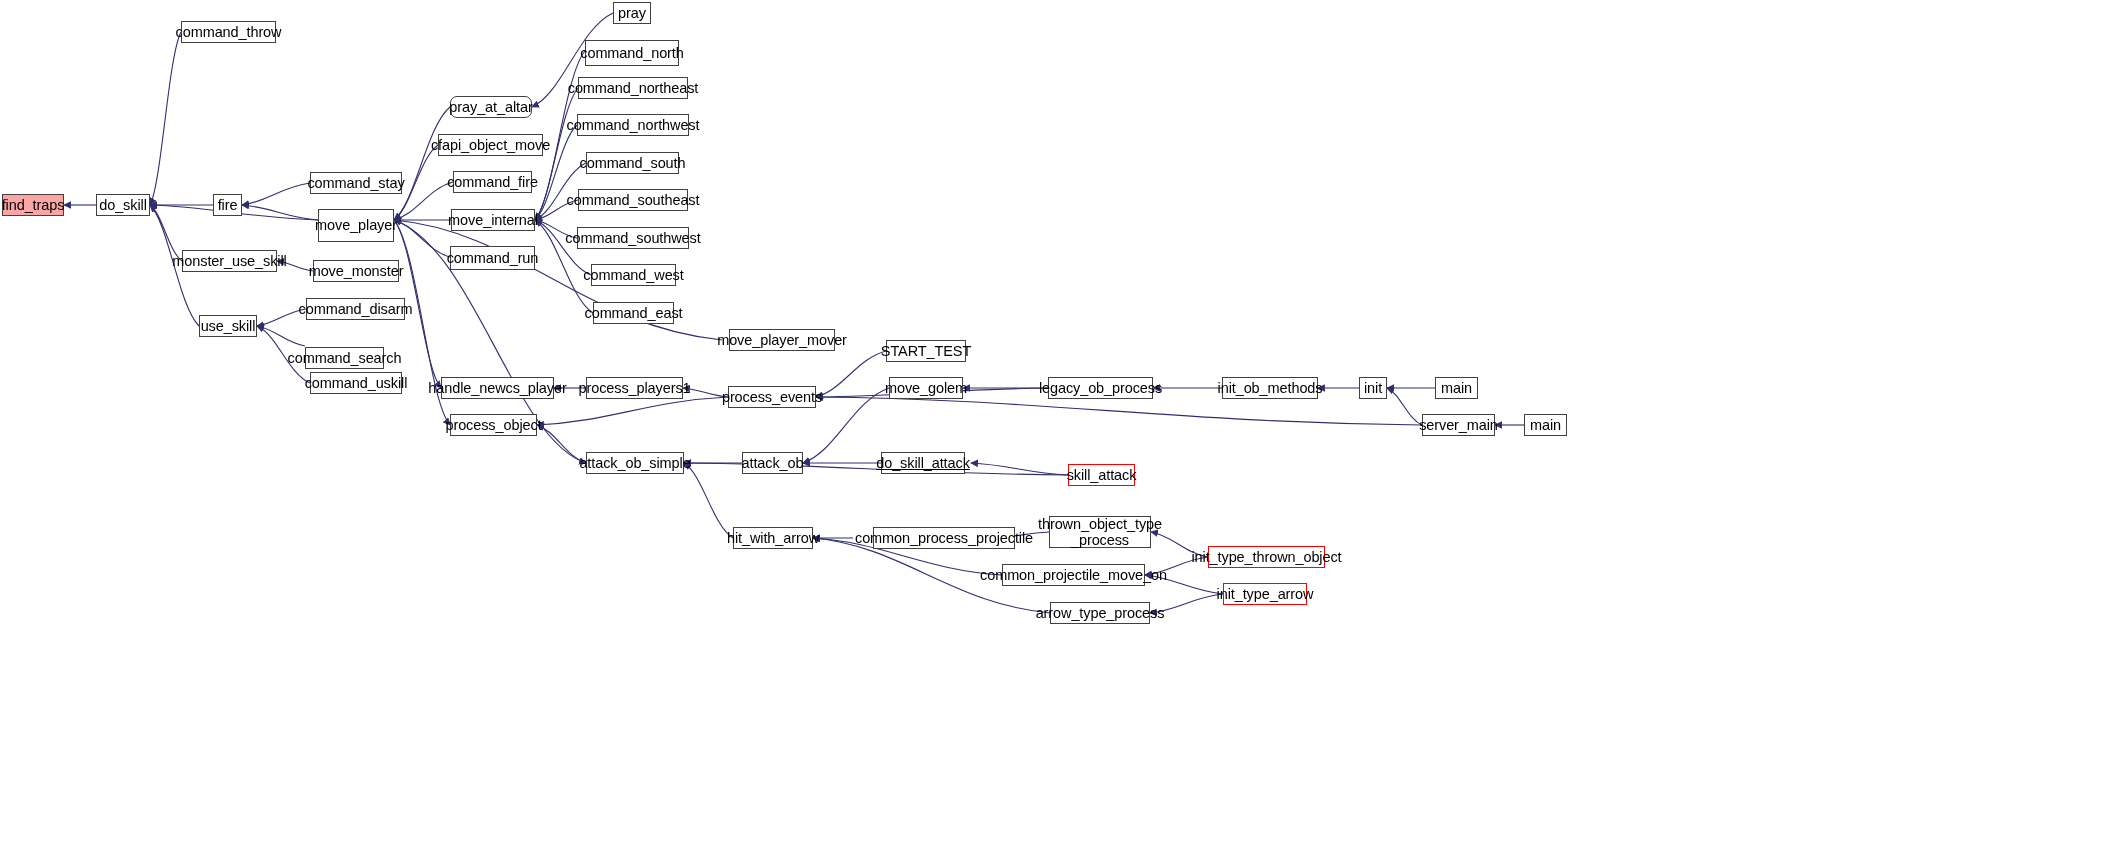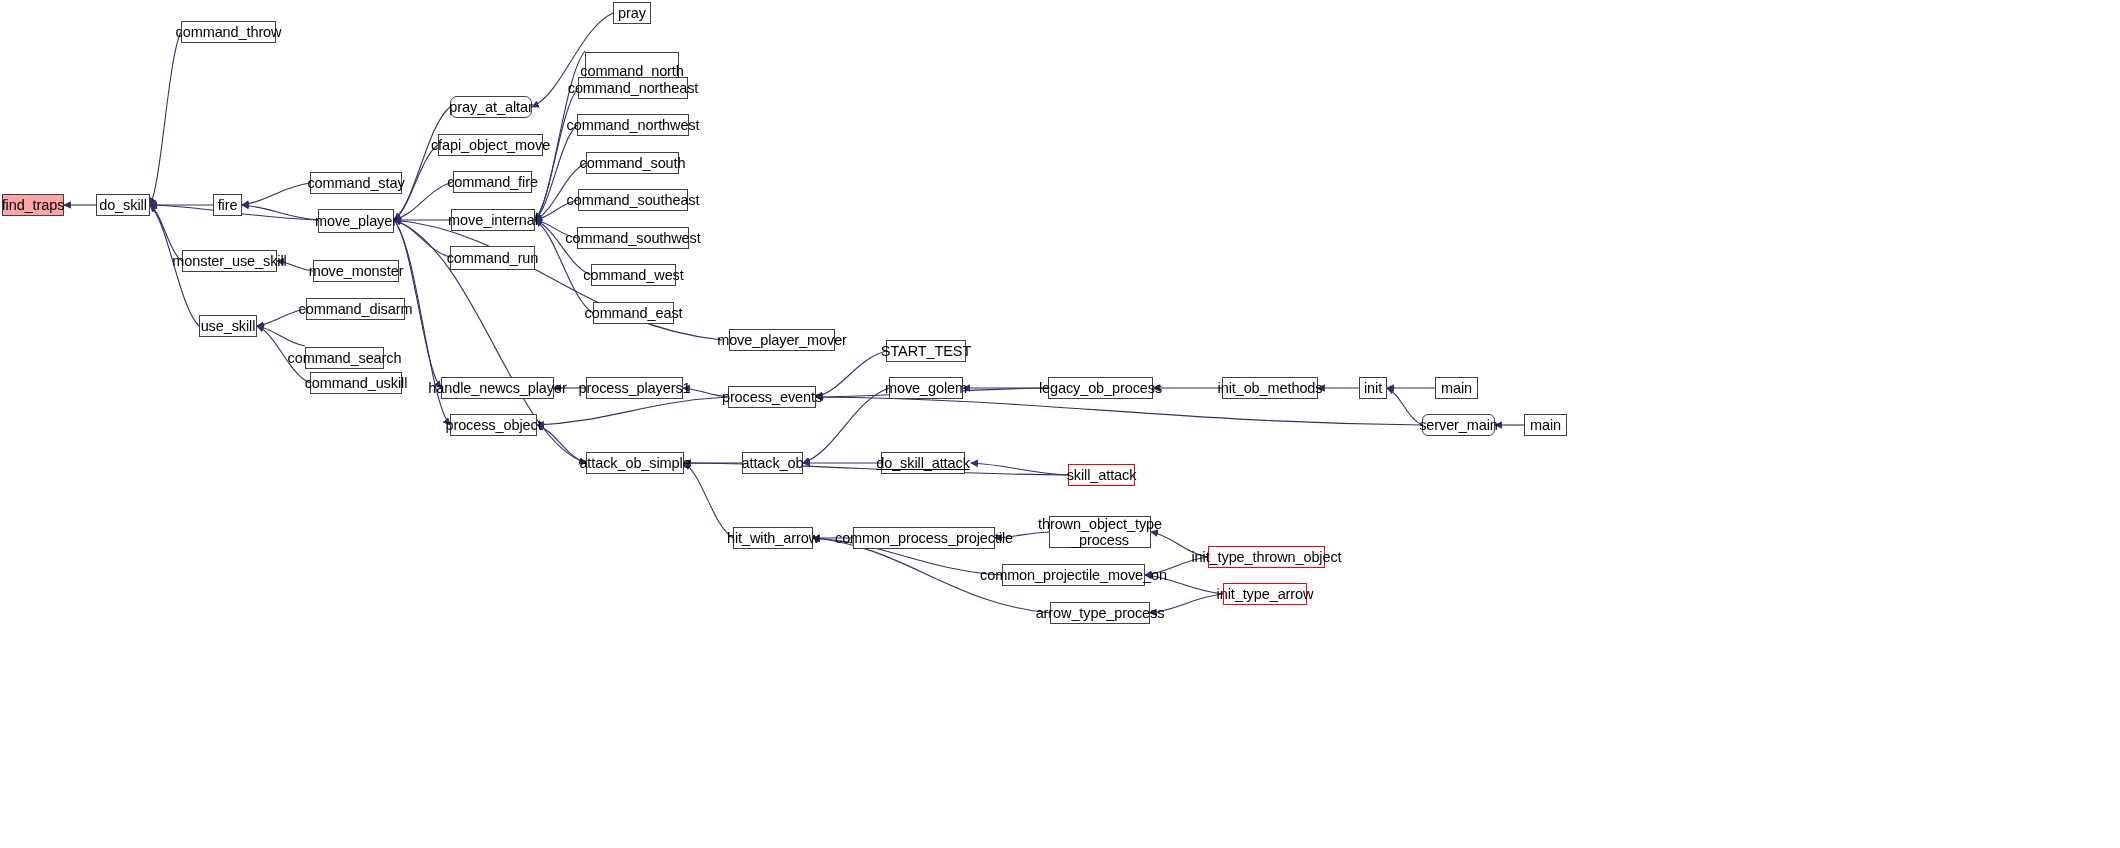--- a/index.html
+++ b/index.html
@@ -119,32 +119,32 @@
       </g>
   </svg>
   <div id="nodes">
       <div class="node current" style="left: 2px; top: 194px; width: 62px; height: 22px;">find_traps</div>
       <div class="node" style="left: 96px; top: 194px; width: 54px; height: 22px;">do_skill</div>
       <div class="node" style="left: 181px; top: 21px; width: 95px; height: 22px;">command_throw</div>
       <div class="node" style="left: 213px; top: 194px; width: 29px; height: 22px;">fire</div>
       <div class="node" style="left: 182px; top: 250px; width: 95px; height: 22px;">monster_use_skill</div>
       <div class="node" style="left: 199px; top: 315px; width: 58px; height: 22px;">use_skill</div>
       <div class="node" style="left: 310px; top: 172px; width: 92px; height: 22px;">command_stay</div>
-      <div class="node" style="left: 318px; top: 209px; width: 76px; height: 24px;">move_player</div>
+      <div class="node" style="left: 318px; top: 209px; width: 76px; height: 33px;">move_player</div>
       <div class="node" style="left: 313px; top: 260px; width: 86px; height: 22px;">move_monster</div>
       <div class="node" style="left: 306px; top: 298px; width: 99px; height: 22px;">command_disarm</div>
       <div class="node" style="left: 305px; top: 335px; width: 79px; height: 22px; margin-top: 12px;">command_search</div>
       <div class="node" style="left: 310px; top: 372px; width: 92px; height: 22px;">command_uskill</div>
       <div class="node" style="left: 613px; top: 2px; width: 38px; height: 22px;">pray</div>
       <div class="node" style="left: 450px; top: 96px; width: 82px; height: 22px; border-radius: 7px;">pray_at_altar</div>
       <div class="node" style="left: 438px; top: 134px; width: 105px; height: 22px;">cfapi_object_move</div>
       <div class="node" style="left: 453px; top: 171px; width: 79px; height: 22px;">command_fire</div>
       <div class="node" style="left: 451px; top: 209px; width: 84px; height: 22px;">move_internal</div>
       <div class="node" style="left: 450px; top: 246px; width: 85px; height: 24px;">command_run</div>
-      <div class="node" style="left: 585px; top: 52px; width: 94px; height: 38px;">command_north</div>
+      <div class="node" style="left: 585px; top: 40px; width: 94px; height: 26px;">command_north</div>
       <div class="node" style="left: 578px; top: 77px; width: 110px; height: 22px;">command_northeast</div>
       <div class="node" style="left: 577px; top: 114px; width: 112px; height: 22px;">command_northwest</div>
       <div class="node" style="left: 586px; top: 152px; width: 93px; height: 22px;">command_south</div>
       <div class="node" style="left: 578px; top: 189px; width: 110px; height: 22px;">command_southeast</div>
       <div class="node" style="left: 577px; top: 227px; width: 112px; height: 22px;">command_southwest</div>
       <div class="node" style="left: 591px; top: 264px; width: 85px; height: 22px;">command_west</div>
       <div class="node" style="left: 593px; top: 302px; width: 81px; height: 22px;">command_east</div>
       <div class="node" style="left: 722px; top: 329px; width: 106px; height: 22px; margin-left: 7px;">move_player_mover</div>
       <div class="node" style="left: 441px; top: 377px; width: 113px; height: 22px;">handle_newcs_player</div>
       <div class="node" style="left: 586px; top: 377px; width: 97px; height: 22px;">process_players1</div>
@@ -153,24 +153,24 @@
       <div class="node" style="left: 586px; top: 452px; width: 98px; height: 22px;">attack_ob_simple</div>
       <div class="node" style="left: 742px; top: 452px; width: 61px; height: 22px;">attack_ob</div>
       <div class="node" style="left: 886px; top: 340px; width: 80px; height: 22px;">START_TEST</div>
       <div class="node" style="left: 889px; top: 377px; width: 74px; height: 22px;">move_golem</div>
       <div class="node" style="left: 881px; top: 452px; width: 84px; height: 22px; text-decoration: underline;">do_skill_attack</div>
       <div class="node highlight" style="left: 1068px; top: 464px; width: 67px; height: 22px;">skill_attack</div>
       <div class="node" style="left: 1048px; top: 377px; width: 105px; height: 22px;">legacy_ob_process</div>
       <div class="node" style="left: 1222px; top: 377px; width: 96px; height: 22px;">init_ob_methods</div>
       <div class="node" style="left: 1359px; top: 377px; width: 28px; height: 22px;">init</div>
       <div class="node" style="left: 1435px; top: 377px; width: 43px; height: 22px;">main</div>
-      <div class="node" style="left: 1422px; top: 414px; width: 73px; height: 22px; border-radius: 6px;">server_main</div>
+      <div class="node" style="left: 1422px; top: 414px; width: 73px; height: 22px;">server_main</div>
       <div class="node" style="left: 1524px; top: 414px; width: 43px; height: 22px;">main</div>
       <div class="node" style="left: 733px; top: 527px; width: 80px; height: 22px;">hit_with_arrow</div>
-      <div class="node" style="left: 853px; top: 527px; width: 142px; height: 22px;">common_process_projectile</div>
+      <div class="node" style="left: 873px; top: 527px; width: 142px; height: 22px;">common_process_projectile</div>
       <div class="node" style="left: 1049px; top: 516px; width: 102px; height: 32px;">thrown_object_type
 _process</div>
       <div class="node highlight" style="left: 1208px; top: 546px; width: 117px; height: 22px;">init_type_thrown_object</div>
       <div class="node" style="left: 1002px; top: 564px; width: 143px; height: 22px;">common_projectile_move_on</div>
       <div class="node highlight" style="left: 1223px; top: 583px; width: 84px; height: 22px;">init_type_arrow</div>
       <div class="node" style="left: 1050px; top: 602px; width: 100px; height: 22px;">arrow_type_process</div>
     </div>
 </div>
 
 </body></html>

